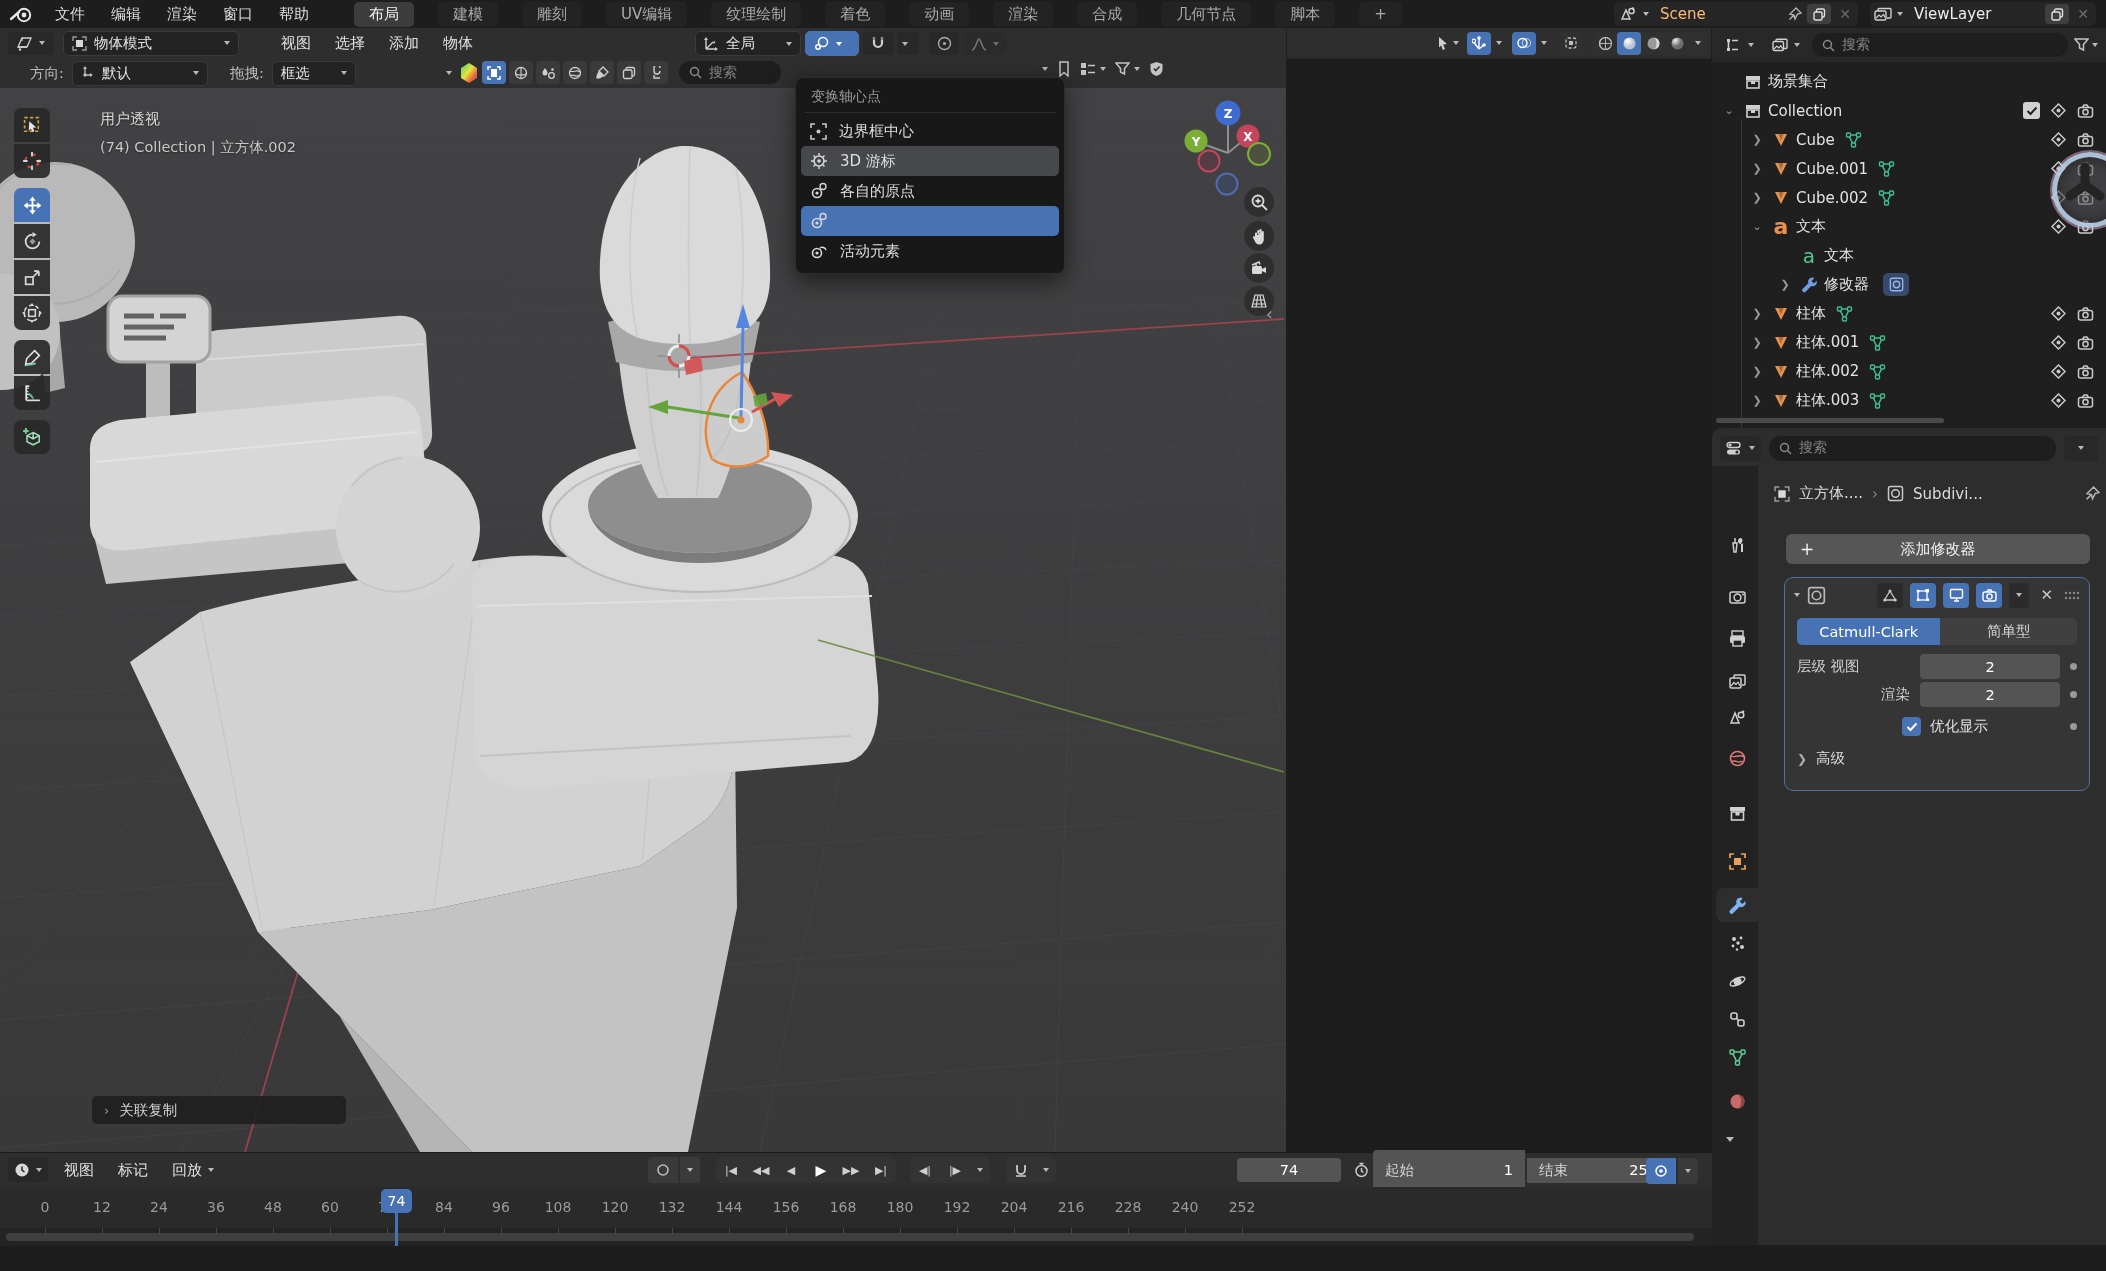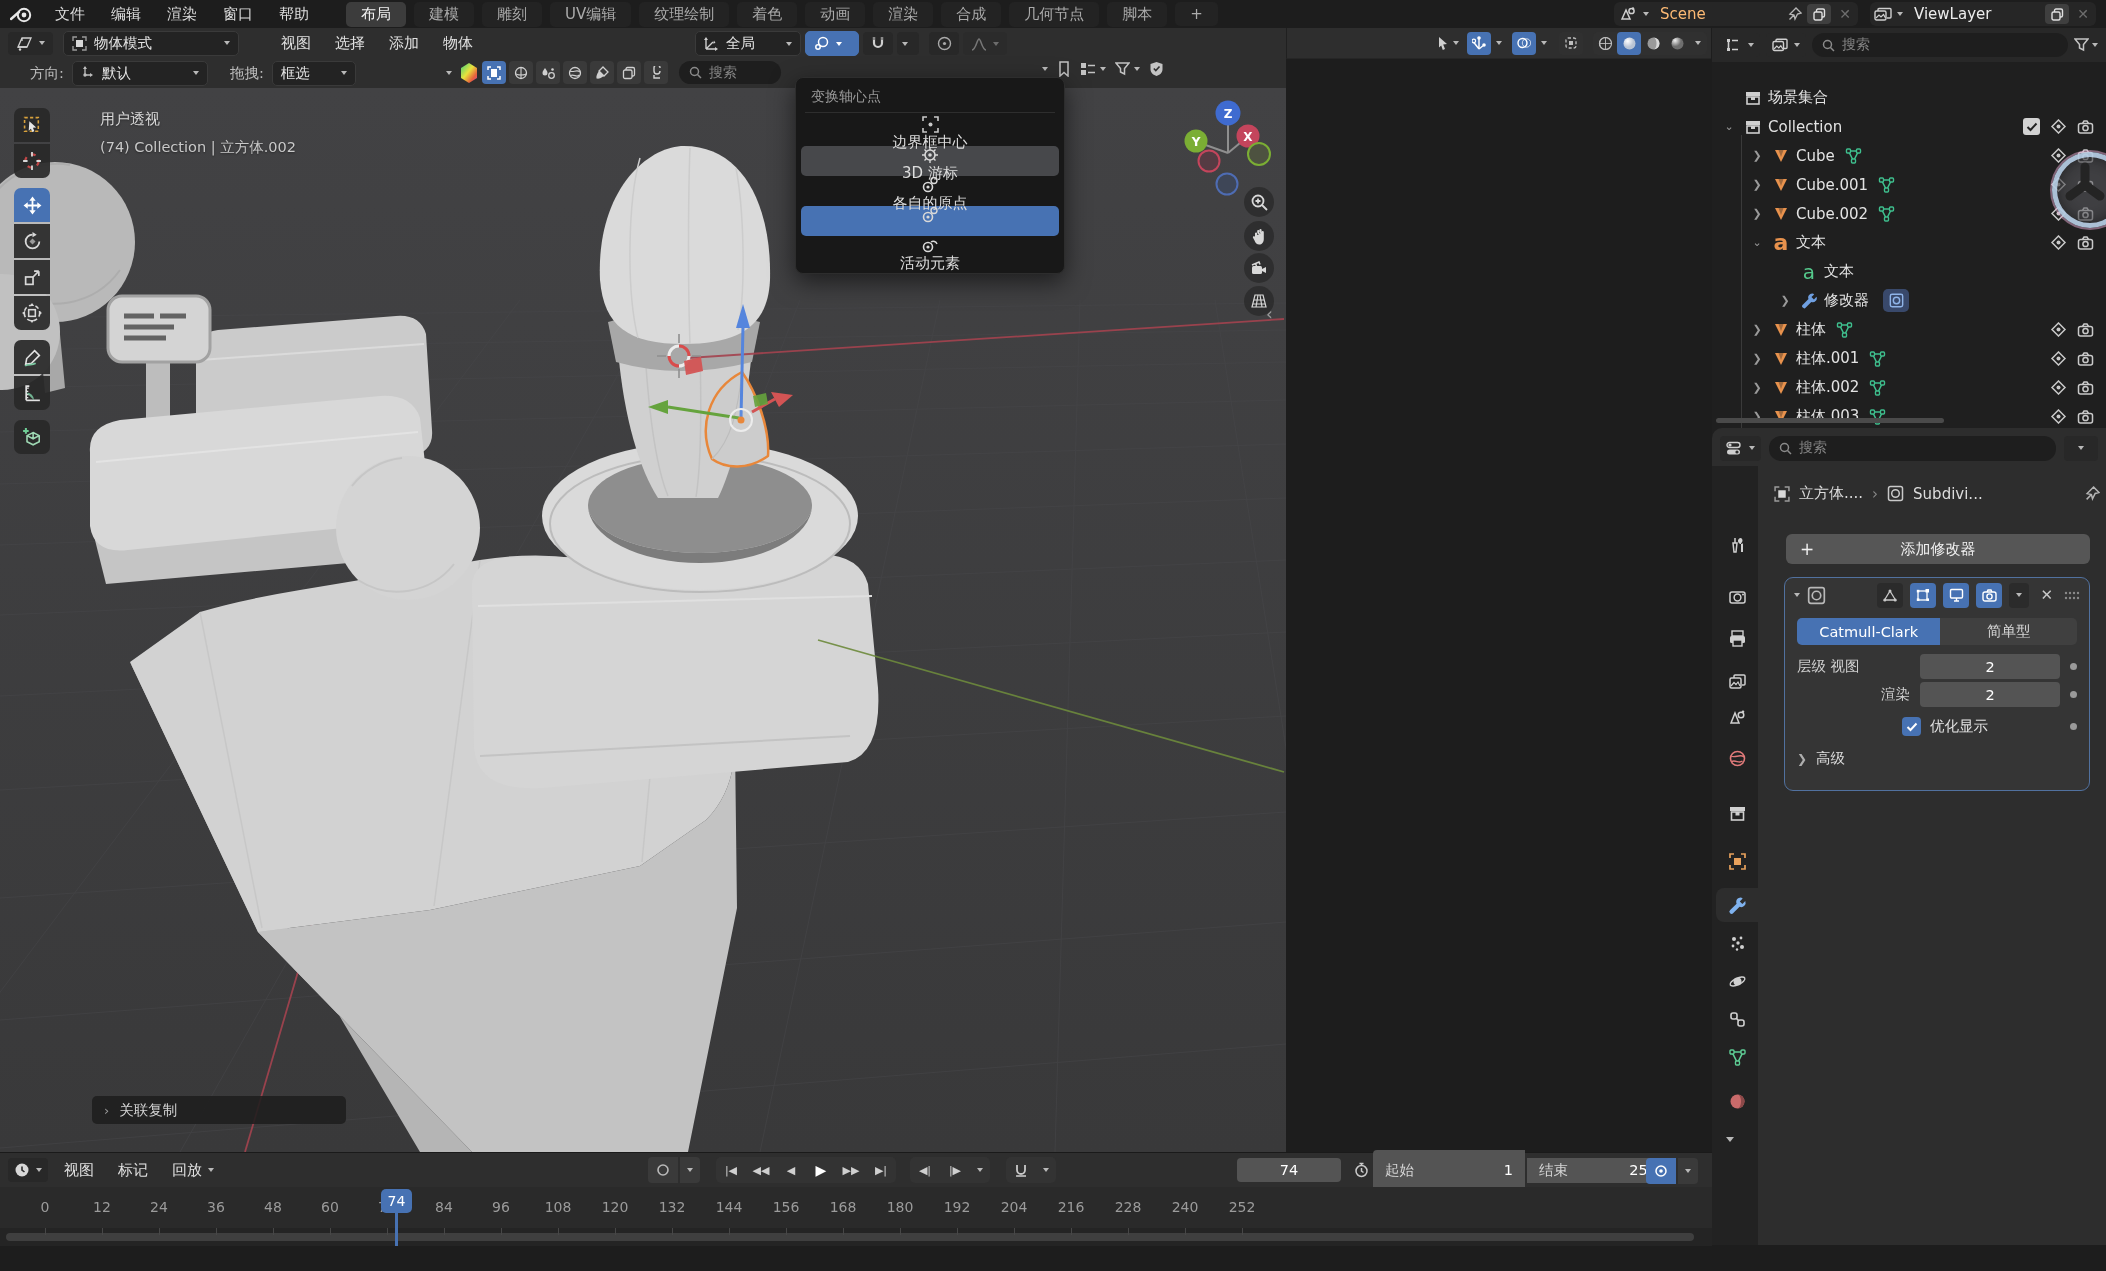--- a/index.html
+++ b/index.html
@@ -9,21 +9,21 @@
   .r{position:absolute;}
   .fx{display:flex;align-items:center;}
   .btn{background:#282828;border-radius:4px;display:flex;align-items:center;gap:6px;padding:0 8px;height:24px;color:#e2e2e2;}
   .chev{width:0;height:0;border-left:4px solid transparent;border-right:4px solid transparent;border-top:5px solid #b9b9b9;display:inline-block;}
   .chev.sm{border-left-width:3px;border-right-width:3px;border-top-width:4px;}
   svg{display:block;}
   .ic{display:inline-flex;align-items:center;justify-content:center;color:#cfcfcf;}
   
   #topbar{left:0;top:0;width:2106px;height:28px;background:#1d1d1d;display:flex;align-items:center;}
   #topbar .menu{padding:0 13px;color:#dddddd;font-size:15px;cursor:default;}
-  .wtab{padding:3px 15px;margin:0 4px;border-radius:5px;color:#ababab;font-size:15px;background:#232323;}
+  .wtab{padding:3px 15px;margin:0 12px;border-radius:5px;color:#ababab;font-size:15px;background:#232323;}
   .wtab.active{background:#3c3c3c;color:#f1f1f1;}
   .pill{background:#262626;border-radius:6px;display:flex;align-items:center;height:24px;padding:0 4px;gap:5px;}
   
   #vph1{left:0;top:28px;width:1286px;height:30px;background:#2e2e2e;border-bottom:1px solid #262626;}
   #vph2{left:0;top:58px;width:1286px;height:30px;background:#2e2e2e;}
   #vph1 .menu,#vph2 .menu{padding:0 12px;color:#e0e0e0;}
   .lbl{color:#bdbdbd;font-size:14.5px;}
   .dd{background:#232323;border:1px solid #3a3a3a;border-radius:5px;height:23px;display:flex;align-items:center;gap:7px;padding:0 8px;color:#e4e4e4;font-size:14.5px;}
   .tbx{width:24px;height:23px;border-radius:4px;background:#3a3a3a;display:flex;align-items:center;justify-content:center;}
   .tbx.on{background:#4772b3;color:#fff;}
@@ -36,21 +36,21 @@
   
   #toolcol{left:14px;top:20px;width:36px;display:flex;flex-direction:column;gap:2px;}
   .tool{width:36px;height:34px;background:rgba(40,40,40,.92);display:flex;align-items:center;justify-content:center;color:#d2d2d2;}
   .tool.act{background:#4772b3;color:#fff;}
   .tgrp-top{border-radius:7px 7px 0 0;} .tgrp-bot{border-radius:0 0 7px 7px;} .tgrp-solo{border-radius:7px;}
   .navbtn{width:30px;height:30px;border-radius:15px;background:rgba(44,44,44,.85);display:flex;align-items:center;justify-content:center;color:#d8d8d8;}
   
   #pivmenu{left:795px;top:77px;width:258px;background:#181818;border:1px solid #2d2d2d;border-radius:8px;box-shadow:0 8px 24px rgba(0,0,0,.55);z-index:50;padding:5px 5px 7px 5px;}
   #pivmenu .title{color:#9a9a9a;font-size:14px;padding:5px 10px 6px;}
   #pivmenu .sep{height:1px;background:#2e2e2e;margin:0 4px 3px;}
-  .mitem{height:30px;display:flex;align-items:center;padding:0 9px;border-radius:5px;color:#dedede;font-size:15px;flex-direction:column;}
+  .mitem{height:30px;display:flex;align-items:center;gap:12px;padding:0 9px;border-radius:5px;color:#dedede;font-size:15px;}
   .mitem.hover{background:#47484b;}
   .mitem.sel{background:#4772b3;color:#fff;}
   #tooltip{left:820px;top:190px;width:214px;height:48px;background:#141414;border:1px solid #060606;border-radius:7px;box-shadow:0 6px 18px rgba(0,0,0,.5);z-index:60;display:flex;align-items:center;padding:0 14px;color:#d2d2d2;font-size:15px;}
   
   #rightcol{left:1712px;top:28px;width:394px;height:1217px;background:#1f1f1f;}
   #outl-h{left:0;top:0;width:394px;height:34px;background:#282828;display:flex;align-items:center;gap:6px;padding:0 8px;box-sizing:border-box;}
   .orow{position:absolute;left:0;width:394px;height:29px;display:flex;align-items:center;}
   .orow .lab{color:#e3e3e3;font-size:15px;margin-left:6px;white-space:nowrap;}
   .octl{position:absolute;display:flex;gap:10px;align-items:center;}
   #props{left:0;top:400px;width:394px;height:817px;background:#2d2d2d;border-radius:10px 0 0 0;}
@@ -698,21 +698,21 @@
       </div>
       <span class="fx" style="gap:3px">
           <span class="ic">
             <svg width="15" height="14" viewBox="0 0 15 14">
               <path d="M1,1 h13 L9.5,6.5 V12 L5.5,10 V6.5 Z" fill="none" stroke="#c3c3c3" stroke-width="1.5"></path>
             </svg>
           </span>
           <span class="chev sm"></span>
         </span>
     </div>
-    <div id="outl-rows" class="r" style="left:0;top:55px;width:394px;height:358px">
+    <div id="outl-rows" class="r" style="left:0;top:39px;width:394px;height:358px">
         <div style="position: absolute; left: 29px; top: 52px; width: 1px; height: 310px; background: rgb(58, 58, 58);"></div>
         <div class="orow" style="top: 0px;">
           <span style="margin-left: 10px; width: 14px;"></span>
           <span class="ic" style="margin-left: 8px; width: 18px;">
             <svg width="18" height="16" viewBox="0 0 18 16">
               <rect x="2" y="2" width="14" height="4" fill="#cfcfcf"></rect>
               <rect x="3" y="7" width="12" height="7" fill="none" stroke="#cfcfcf" stroke-width="1.6"></rect>
               <rect x="7" y="7" width="4" height="3" fill="#cfcfcf"></rect>
             </svg>
           </span>

